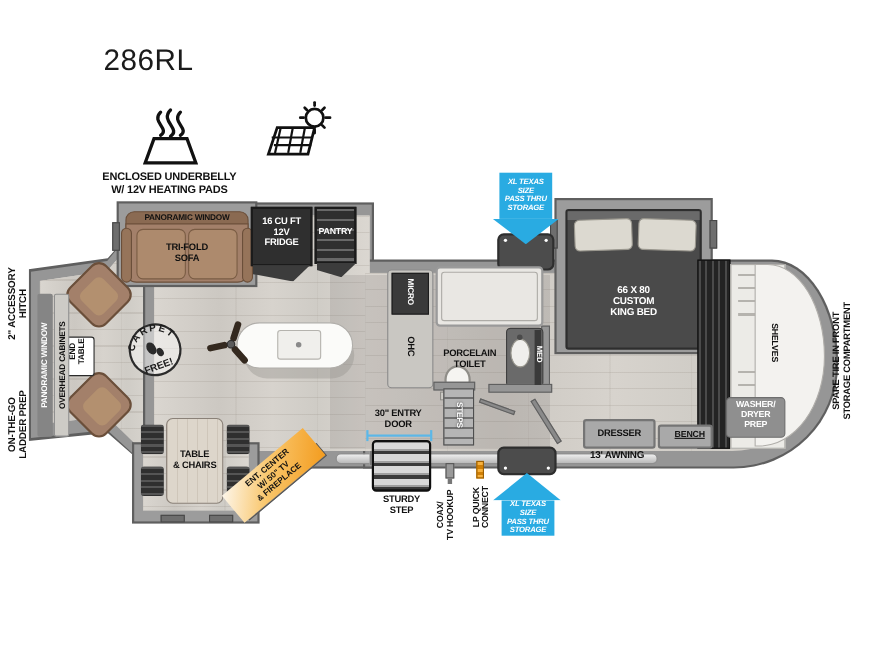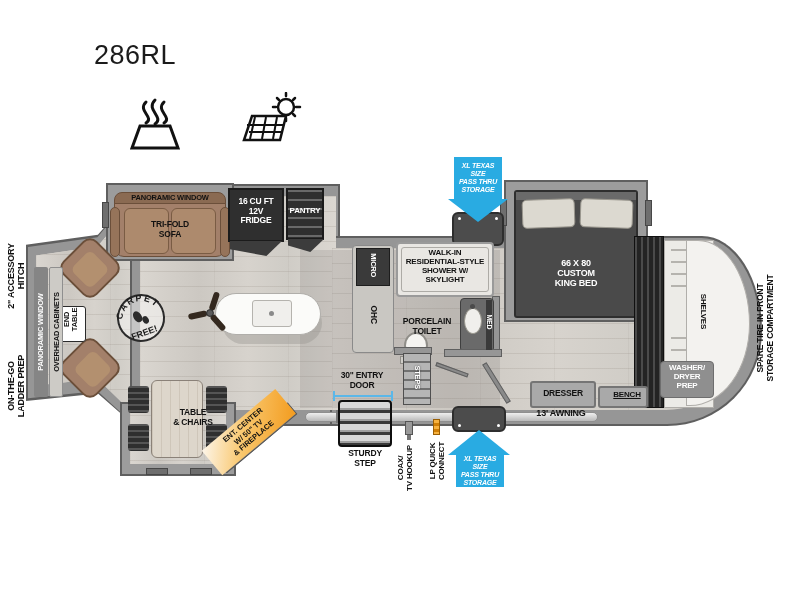--- a/index.html
+++ b/index.html
@@ -29,20 +29,22 @@
 <div id="canvas">
 
   <div class="abs" style="left:94px;top:40px;font-size:27px;color:#1b1b1b;letter-spacing:0.5px;">286RL</div>
 
   <svg class="abs" style="left:126px;top:96px;" width="58" height="56" viewBox="0 0 58 56">
     <path d="M6,52 L52,52 L44,30 L14,30 Z" fill="none" stroke="#111" stroke-width="3"></path>
     <path d="M20,27 c9,-6 -9,-12 0,-21" fill="none" stroke="#111" stroke-width="3" stroke-linecap="round"></path>
     <path d="M29,28 c10,-7 -10,-14 0,-24" fill="none" stroke="#111" stroke-width="3" stroke-linecap="round"></path>
     <path d="M38,27 c9,-6 -9,-12 0,-21" fill="none" stroke="#111" stroke-width="3" stroke-linecap="round"></path>
   </svg>
+  <div class="lbl" style="left:88px;top:156px;width:132px;font-size:10px;">ENCLOSED UNDERBELLY
+W/ 12V HEATING PADS</div>
 
   <svg class="abs" style="left:240px;top:92px;" width="64" height="56" viewBox="0 0 64 56">
     <circle cx="46" cy="15" r="8" fill="none" stroke="#111" stroke-width="2.5"></circle>
     <g stroke="#111" stroke-width="2.5" stroke-linecap="round">
       <line x1="46" y1="1" x2="46" y2="4"></line>
         <line x1="46" y1="26" x2="46" y2="29"></line>
       <line x1="33" y1="15" x2="36" y2="15"></line>
         <line x1="56" y1="15" x2="60" y2="15"></line>
       <line x1="37" y1="6" x2="39" y2="8"></line>
         <line x1="55" y1="6" x2="53" y2="8"></line>
@@ -153,40 +155,36 @@
   <div class="abs" style="left:128px;top:386px;width:21px;height:27px;background:#2f2f2f;border-radius:3px;
               background-image:repeating-linear-gradient(180deg,#555 0 2px,transparent 2px 6px);"></div>
   <div class="abs" style="left:128px;top:424px;width:21px;height:27px;background:#2f2f2f;border-radius:3px;
               background-image:repeating-linear-gradient(180deg,#555 0 2px,transparent 2px 6px);"></div>
   <div class="abs" style="left:206px;top:386px;width:21px;height:27px;background:#2f2f2f;border-radius:3px;
               background-image:repeating-linear-gradient(180deg,#555 0 2px,transparent 2px 6px);"></div>
   <div class="abs" style="left:206px;top:424px;width:21px;height:27px;background:#2f2f2f;border-radius:3px;
               background-image:repeating-linear-gradient(180deg,#555 0 2px,transparent 2px 6px);"></div>
   <div class="abs" style="left:151px;top:380px;width:52px;height:78px;background:#ddd6cb;border:1px solid #8a8178;border-radius:6px;
               background-image:repeating-linear-gradient(90deg,rgba(140,125,105,0.18) 0 1px,transparent 1px 9px);"></div>
-  <div class="lbl" style="left:151px;top:408px;width:52px;margin-left:16px;">TABLE
+  <div class="lbl" style="left:151px;top:408px;width:52px;">TABLE
 &amp; CHAIRS</div>
 
   <div class="abs" style="left:222px;top:460px;width:92px;height:15px;background:#7d7d7d;border:1px solid #565656;
               transform:rotate(-40deg);transform-origin:left center;"></div>
   <div class="abs" style="left:212px;top:447px;width:96px;height:32px;transform:rotate(-40deg);transform-origin:left center;
               background:linear-gradient(135deg,#fdf6ea 0%,#f9c66b 45%,#f39c1f 100%);
               display:flex;align-items:center;justify-content:center;z-index:8;">
     <div style="font-weight:bold;font-size:7.5px;line-height:1.12;text-align:center;white-space:pre-line;color:#111;">ENT. CENTER
 W/ 50" TV
 &amp; FIREPLACE</div>
   </div>
 
   <div class="abs" style="left:396px;top:242px;width:98px;height:55px;background:#e9e7e3;border:2px solid #9a9a9a;border-radius:4px;z-index:5;">
     <div class="abs" style="left:3px;top:3px;right:3px;bottom:3px;border:1px solid #adaba6;border-radius:3px;"></div>
   </div>
-  <div class="lbl" style="left:398px;top:249px;width:94px;font-size:8px;">WALK-IN
-RESIDENTIAL-STYLE
-SHOWER W/
-SKYLIGHT</div>
 
   <div class="abs" style="left:404px;top:332px;width:24px;height:27px;background:#f5f4f1;border:2px solid #8f8d88;border-radius:50%;z-index:5;"></div>
   <div class="abs" style="left:400px;top:356px;width:22px;height:8px;background:#cfcdc8;border:1px solid #8f8d88;z-index:5;"></div>
   <div class="lbl" style="left:396px;top:317px;width:62px;">PORCELAIN
 TOILET</div>
 
   <div class="abs" style="left:460px;top:298px;width:34px;height:54px;background:#6a6a6a;border:1px solid #3f3f3f;border-radius:4px;z-index:5;"></div>
   <div class="abs" style="left:464px;top:308px;width:18px;height:26px;background:#f0efec;border:1.5px solid #9a988f;border-radius:50%;z-index:6;"></div>
   <div class="abs" style="left:470px;top:304px;width:5px;height:5px;background:#4a4a4a;border-radius:50%;z-index:6;"></div>
   <div class="abs" style="left:486px;top:300px;width:6px;height:50px;background:#3a3a3a;z-index:6;"></div>

